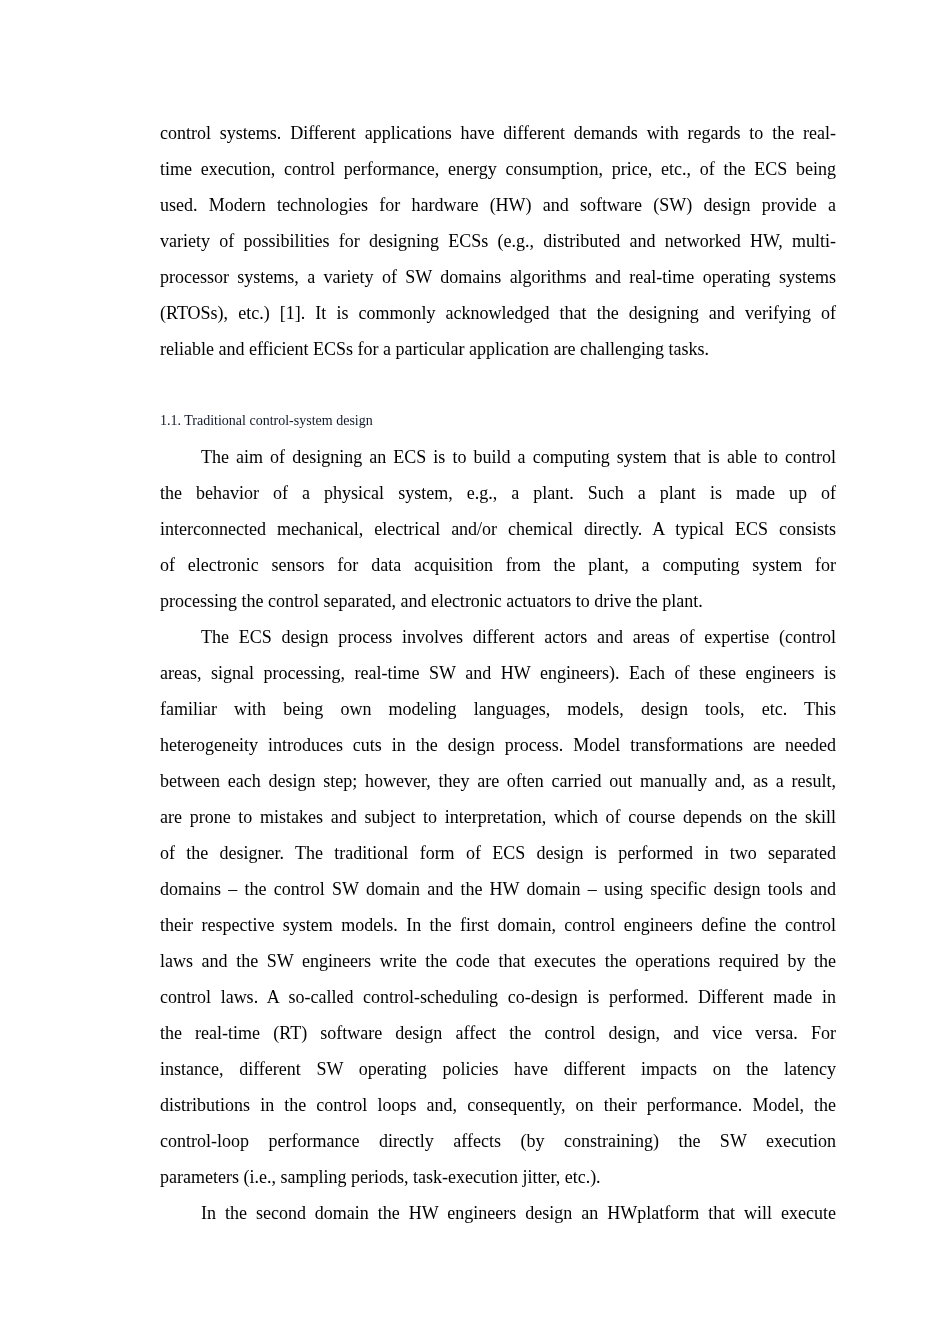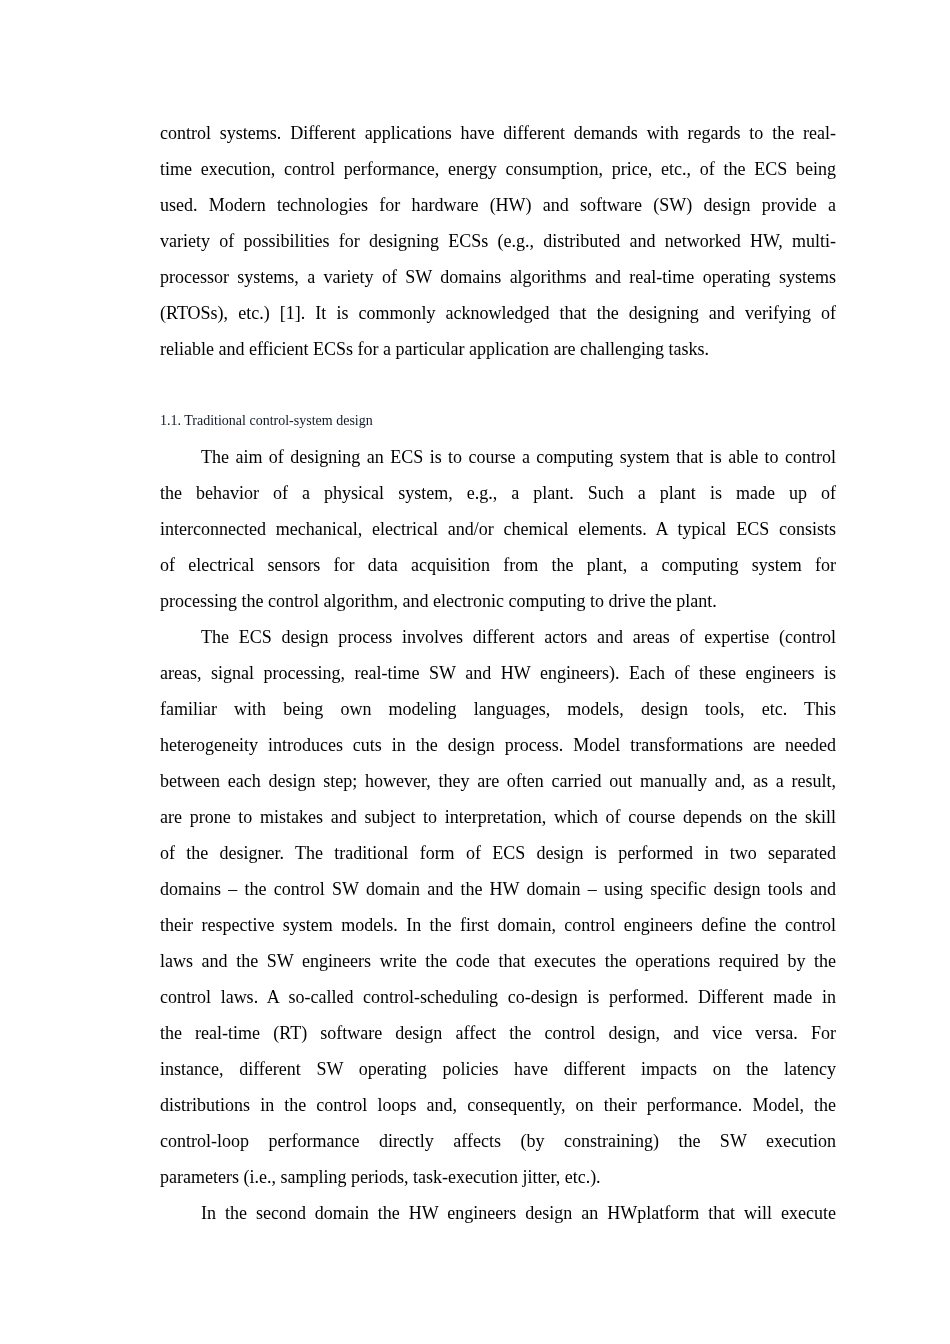--- a/index.html
+++ b/index.html
@@ -40,25 +40,25 @@
     <div class="line" style="top:194px">used. Modern technologies for hardware (HW) and software (SW) design provide a</div>
     <div class="line" style="top:230px">variety of possibilities for designing ECSs (e.g., distributed and networked HW, multi-</div>
     <div class="line" style="top:266px">processor systems, a variety of SW domains algorithms and real-time operating systems</div>
     <div class="line" style="top:302px">(RTOSs), etc.) [1]. It is commonly acknowledged that the designing and verifying of</div>
     <div class="line last" style="top:338px">reliable and efficient ECSs for a particular application are challenging tasks.</div>
   </div>
 
   <div class="heading" style="top:410px">1.1. Traditional control-system design</div>
 
   <div>
-    <div class="line indent" style="top:446px">The aim of designing an ECS is to course a computing system that is able to control</div>
+    <div class="line indent" style="top:446px">The aim of designing an ECS is to build a computing system that is able to control</div>
     <div class="line" style="top:482px">the behavior of a physical system, e.g., a plant. Such a plant is made up of</div>
-    <div class="line" style="top:518px">interconnected mechanical, electrical and/or chemical elements. A typical ECS consists</div>
-    <div class="line" style="top:554px">of electrical sensors for data acquisition from the plant, a computing system for</div>
-    <div class="line last" style="top:590px">processing the control algorithm, and electronic computing to drive the plant.</div>
+    <div class="line" style="top:518px">interconnected mechanical, electrical and/or chemical directly. A typical ECS consists</div>
+    <div class="line" style="top:554px">of electronic sensors for data acquisition from the plant, a computing system for</div>
+    <div class="line last" style="top:590px">processing the control separated, and electronic actuators to drive the plant.</div>
   </div>
 
   <div>
     <div class="line indent" style="top:626px">The ECS design process involves different actors and areas of expertise (control</div>
     <div class="line" style="top:662px">areas, signal processing, real-time SW and HW engineers). Each of these engineers is</div>
     <div class="line" style="top:698px">familiar with being own modeling languages, models, design tools, etc. This</div>
     <div class="line" style="top:734px">heterogeneity introduces cuts in the design process. Model transformations are needed</div>
     <div class="line" style="top:770px">between each design step; however, they are often carried out manually and, as a result,</div>
     <div class="line" style="top:806px">are prone to mistakes and subject to interpretation, which of course depends on the skill</div>
     <div class="line" style="top:842px">of the designer. The traditional form of ECS design is performed in two separated</div>

